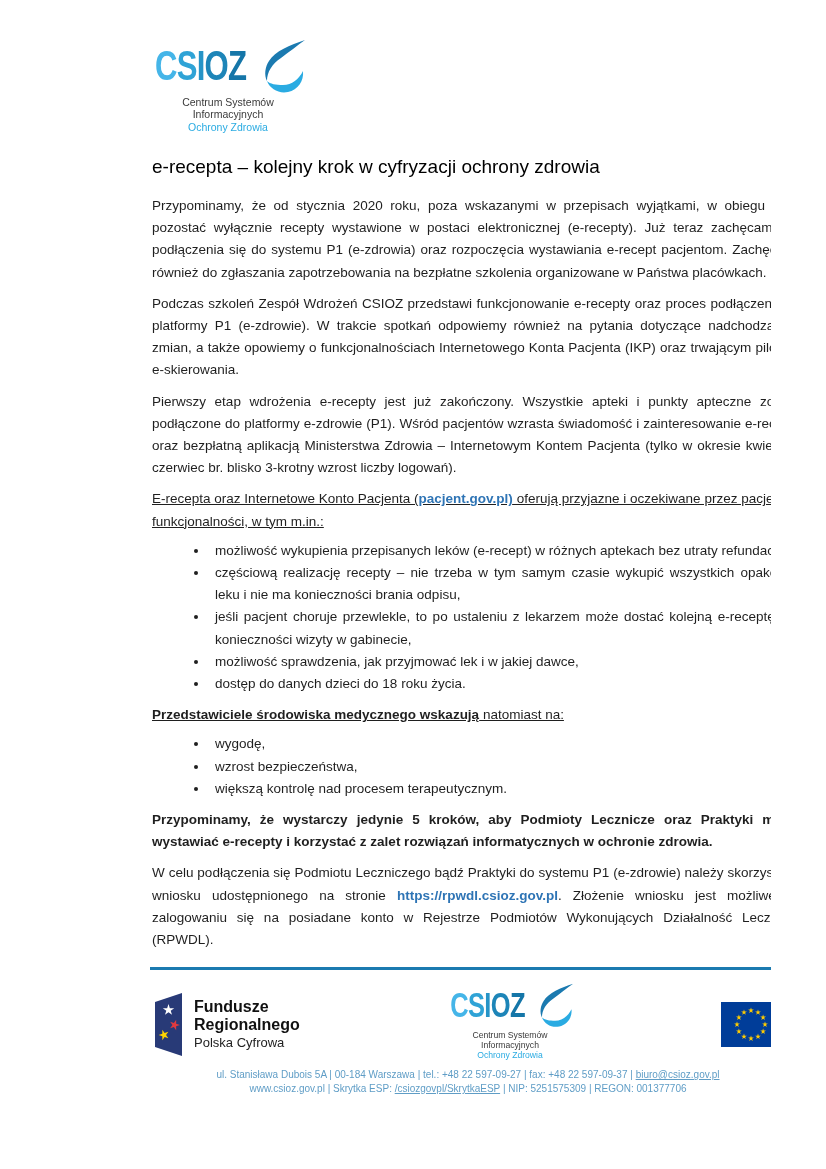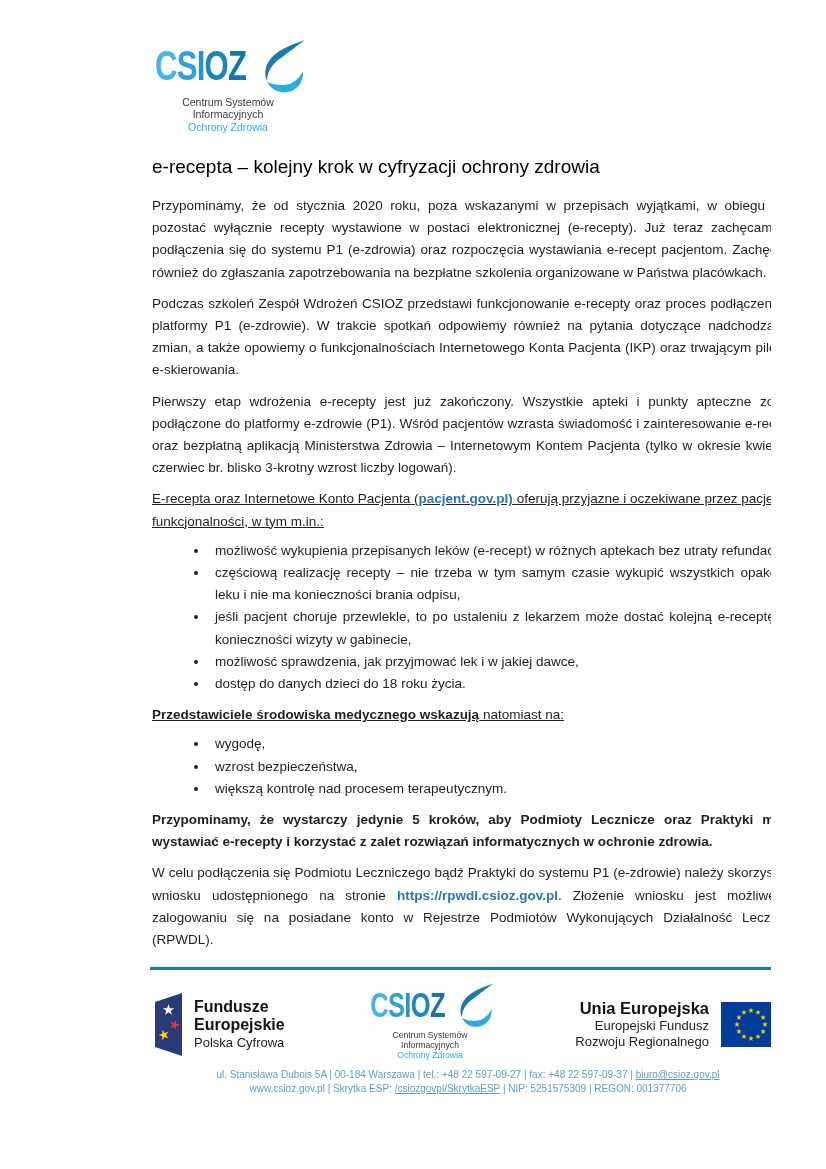--- a/index.html
+++ b/index.html
@@ -105,41 +105,36 @@
           <defs>
             <path id="st1" d="M0,-1 L0.2245,-0.309 L0.951,-0.309 L0.363,0.118 L0.588,0.809 L0,0.382 L-0.588,0.809 L-0.363,0.118 L-0.951,-0.309 L-0.2245,-0.309 Z"></path>
           </defs>
           <polygon points="0,9 27,0 27,63 0,54" fill="#283a77"></polygon>
           <use href="#st1" transform="translate(13.5,17) scale(6)" fill="#ffffff"></use>
           <use href="#st1" transform="translate(19.5,32) scale(5.4) rotate(18)" fill="#e03a3e"></use>
           <use href="#st1" transform="translate(9,42) scale(5.4) rotate(-18)" fill="#ffd500"></use>
         </svg>
         <div class="fe-text">
           <div class="b">Fundusze</div>
-          <div class="b">Europejskie</div>
+          <div class="b">Regionalnego</div>
           <div class="r">Polska Cyfrowa</div>
         </div>
       </div>
 
       <div class="footer-csioz csioz-logo">
         <div class="csioz-word"><span class="l0">C</span><span class="l1">S</span><span class="l2">I</span><span class="l3">O</span><span class="l4">Z</span></div>
         <svg class="csioz-swoosh" width="50" height="54" viewBox="0 0 50 54">
           <path d="M48,0 C33,5 18,11 12,21 C8,27 7,35 10,41 C10,32 15,24 24,18 C32,12 41,5 48,0 Z" fill="#1b7ab0"></path>
           <path d="M10,41 C13,49 22,54 31,52 C41,50 47,41 46,31 C42,39 35,45 26,45 C19,45 13,44 10,41 Z" fill="#2aabe2"></path>
         </svg>
         <div class="csioz-sub1">Centrum Systemów Informacyjnych</div>
         <div class="csioz-sub2">Ochrony Zdrowia</div>
       </div>
 
       <div class="eu-logo">
-        <div class="eu-text">
-          <div class="b">Unia Europejska</div>
-          <div class="r">Europejski Fundusz</div>
-          <div class="r">Rozwoju Regionalnego</div>
-        </div>
         <svg width="60" height="45" viewBox="0 0 60 45">
           <defs>
             <path id="st2" d="M0,-1 L0.2245,-0.309 L0.951,-0.309 L0.363,0.118 L0.588,0.809 L0,0.382 L-0.588,0.809 L-0.363,0.118 L-0.951,-0.309 L-0.2245,-0.309 Z"></path>
           </defs>
           <rect width="60" height="45" fill="#003d99"></rect>
           <use href="#st2" transform="translate(30,8.5) scale(3)" fill="#ffcc00"></use>
           <use href="#st2" transform="translate(37,10.4) scale(3)" fill="#ffcc00"></use>
           <use href="#st2" transform="translate(42.1,15.5) scale(3)" fill="#ffcc00"></use>
           <use href="#st2" transform="translate(44,22.5) scale(3)" fill="#ffcc00"></use>
           <use href="#st2" transform="translate(42.1,29.5) scale(3)" fill="#ffcc00"></use>

